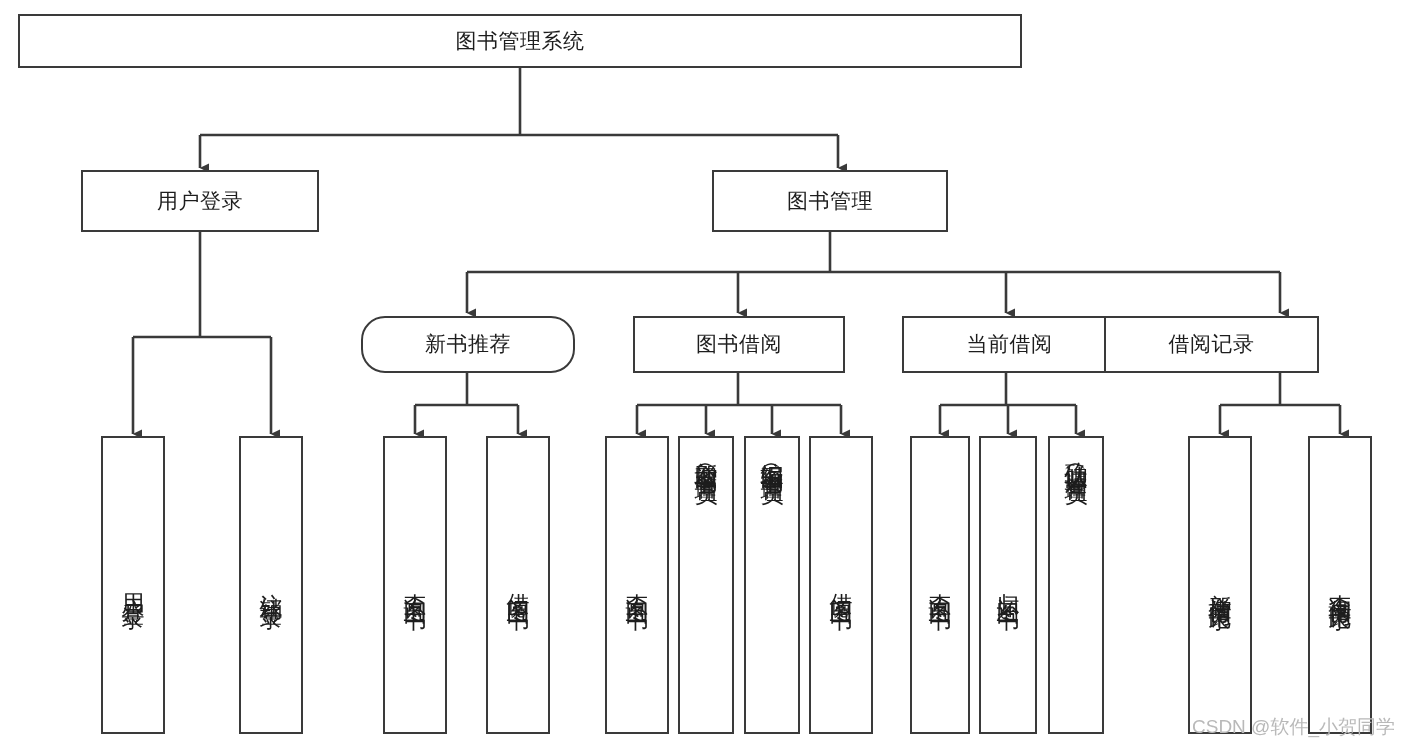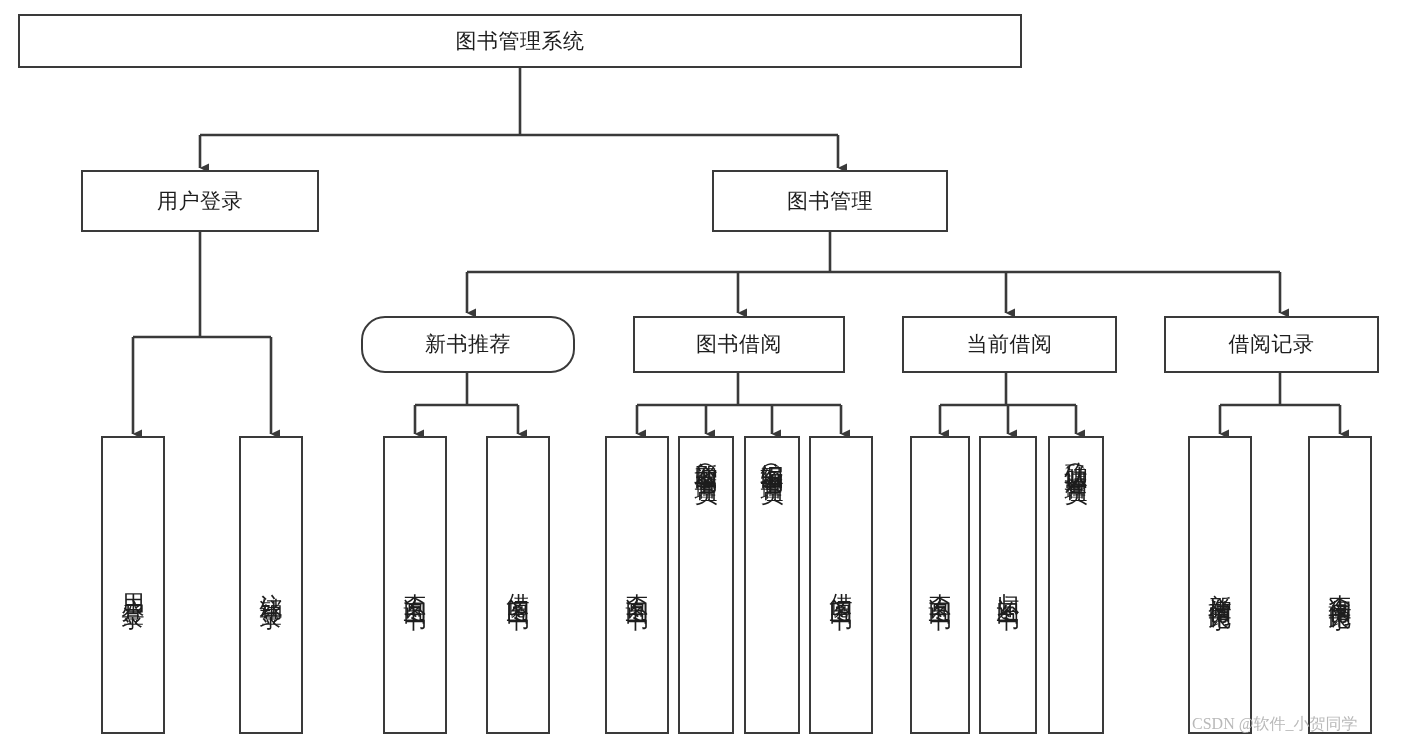--- a/index.html
+++ b/index.html
@@ -57,24 +57,24 @@
   }
   .node.vert.tall .node-label {
     letter-spacing: 3px;
   }
   .node.vert.topalign {
     align-items: flex-start;
   }
   .watermark {
     position: absolute;
     color: #b9b9b9;
-    font-size: 16px;
+    font-size: 19px;
     white-space: nowrap;
     z-index: 5;
-    font-family: Liberation Serif, serif;
+    font-family: Liberation Sans, sans-serif;
   }
 </style>
 </head>
 <body>
 
 <div id="canvas">
 
   <svg class="wires" viewBox="0 0 1405 747">
     <defs>
       <marker id="arrow" markerWidth="11" markerHeight="11" refX="5.0" refY="9.4" orient="auto" markerUnits="userSpaceOnUse">
@@ -138,21 +138,21 @@
 
   <div class="node horiz" style="left:361px; top:316px; width:214px; height:57px;border-radius:24px;">
     <span class="node-label">新书推荐</span>
   </div>
   <div class="node horiz" style="left:902px; top:316px; width:215px; height:57px;">
     <span class="node-label">当前借阅</span>
   </div>
   <div class="node horiz" style="left:633px; top:316px; width:212px; height:57px;">
     <span class="node-label">图书借阅</span>
   </div>
-  <div class="node horiz" style="left:1164px; top:316px; width:215px; height:57px;">
+  <div class="node horiz" style="left:1104px; top:316px; width:215px; height:57px;">
     <span class="node-label">借阅记录</span>
   </div>
 
   <div class="node vert" style="left:101px; top:436px; width:64px; height:298px;">
     <span class="node-label">用户登录</span>
   </div>
   <div class="node vert" style="left:239px; top:436px; width:64px; height:298px;">
     <span class="node-label">注销登录</span>
   </div>
 

